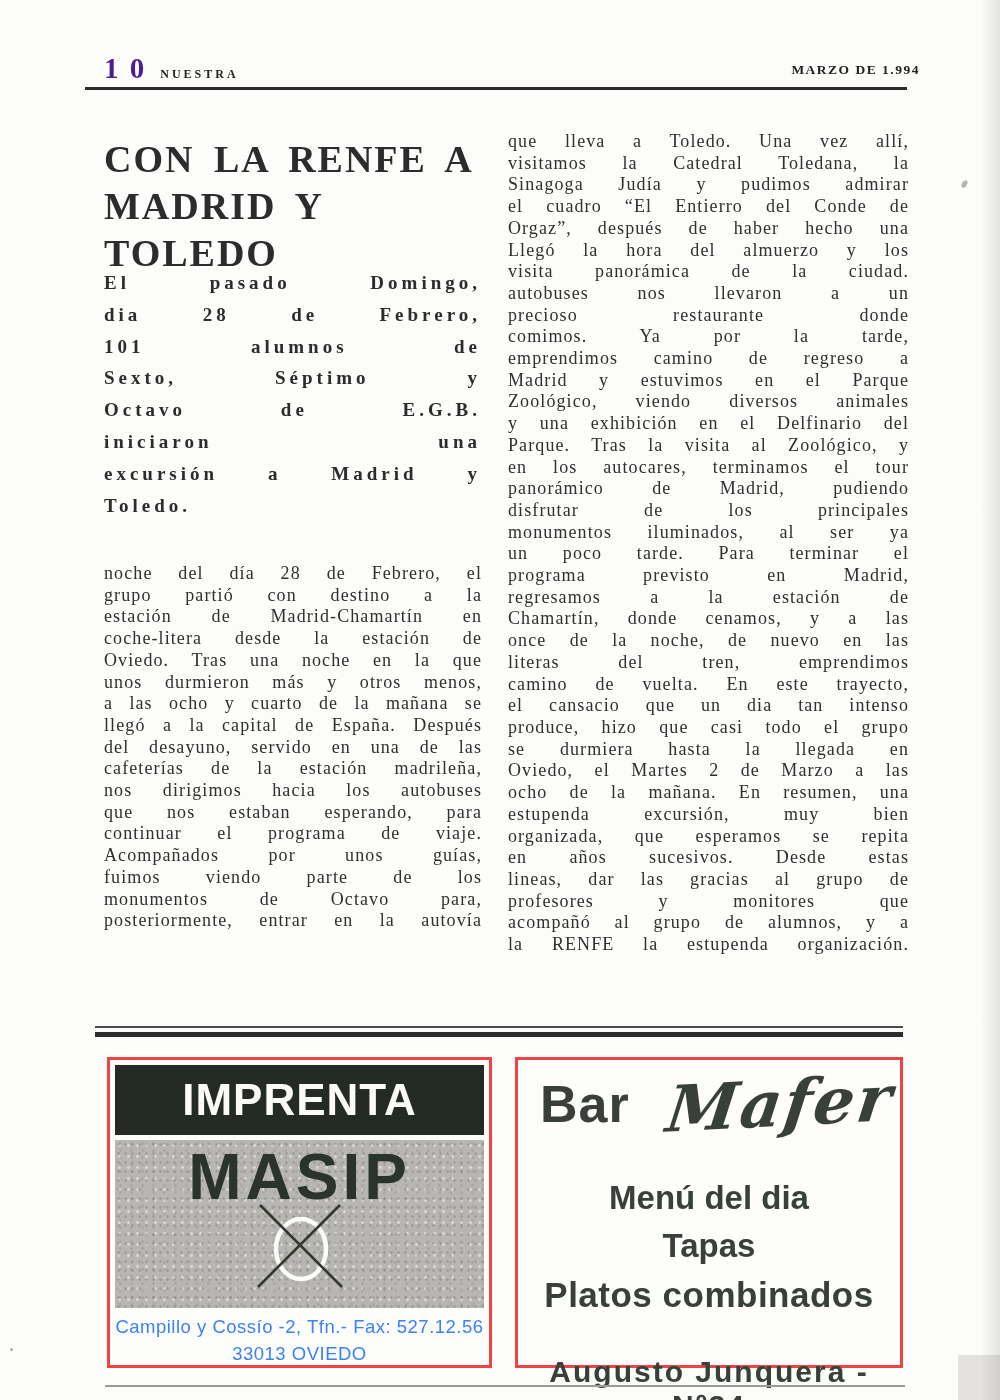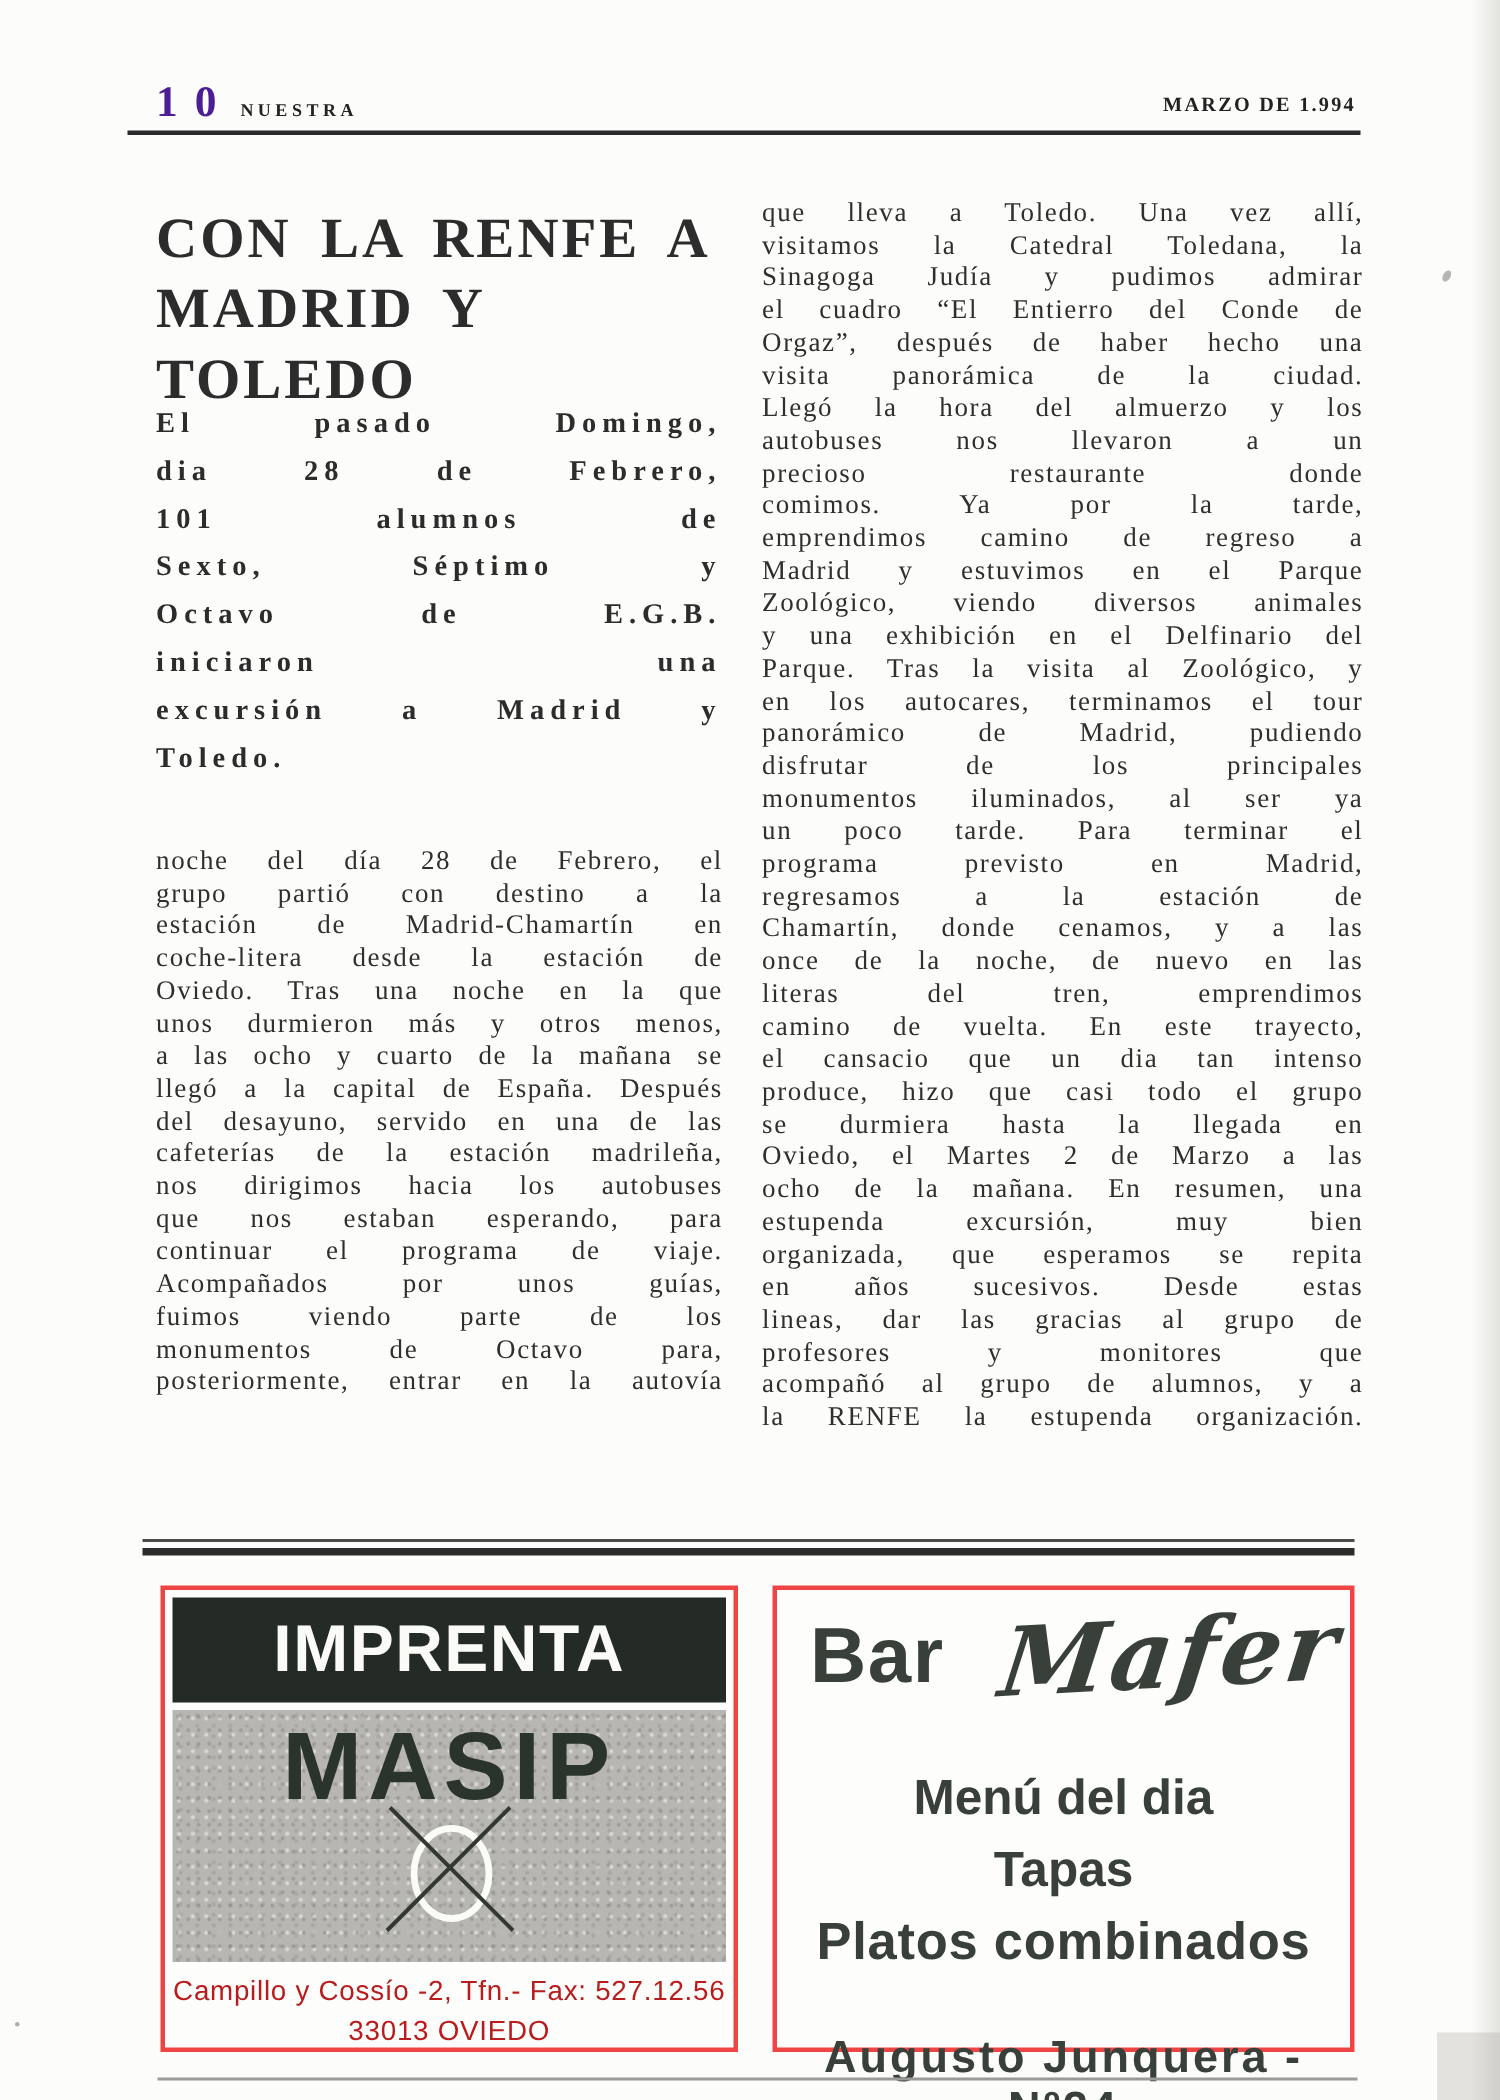--- a/index.html
+++ b/index.html
@@ -9,21 +9,21 @@
     font-family:"Liberation Serif", serif;
     color:#2e2e2e;
     overflow:hidden;
   }
   .abs { position:absolute; }
 
   
   .masthead-left { left:104px; top:52px; display:flex; align-items:baseline; }
   .pagenum { font-size:29px; font-weight:bold; letter-spacing:2px; color:#4c1d95; }
   .magname { font-size:12px; font-weight:bold; letter-spacing:3px; margin-left:14px; color:#222; }
-  .issuedate { right:96px; top:62px; font-size:13.5px; font-weight:bold; letter-spacing:1.5px; color:#222; }
+  .issuedate { right:80px; top:62px; font-size:13.5px; font-weight:bold; letter-spacing:1.5px; color:#222; }
   .header-rule { left:85px; top:87px; width:822px; height:3px; background:#2a2a2a; }
 
   
   .headline { left:104px; top:136px; width:385px;
     font-size:38px; font-weight:bold; line-height:47px;
     letter-spacing:2px; word-spacing:8px; color:#2c2c2c; }
   .lead { left:104px; top:267px; width:377px;
     font-size:19px; font-weight:bold; line-height:31.8px;
     letter-spacing:4px; color:#2c2c2c; }
   .bodycol { font-size:18px; line-height:21.7px; letter-spacing:1.1px; color:#2f2f2f; }
@@ -48,21 +48,21 @@
   .imprenta-bar span { color:#fafaf7; font-size:44px; font-weight:bold; letter-spacing:1px; }
   .masip-panel { margin-top:5px; height:168px; background-color:#b7b6b2;
     background-image:
       radial-gradient(circle, rgba(70,70,62,.22) 1px, transparent 1.6px),
       radial-gradient(circle, rgba(90,90,80,.16) 1px, transparent 1.8px),
       radial-gradient(circle, rgba(250,250,245,.5) 1px, transparent 1.7px);
     background-size:7px 9px, 11px 7px, 9px 11px;
     display:flex; flex-direction:column; align-items:center; overflow:hidden; }
   .masip-name { font-size:64px; font-weight:bold; letter-spacing:4px; color:#2b332d; line-height:66px; margin-top:4px; }
   .masip-logo { margin-top:-8px; }
-  .imprenta-address { text-align:center; color:#b91c1c; }
+  .imprenta-address { text-align:center; color:#3b82f6; }
   .imprenta-address .a1 { font-size:18.5px; margin-top:8px; letter-spacing:0.5px; }
   .imprenta-address .a2 { font-size:18.5px; margin-top:5px; letter-spacing:0.5px; }
 
   
   .ad-mafer { left:515px; top:1057px; width:388px; height:311px; padding:6px 12px;
     display:flex; flex-direction:column; color:#394039;gap:11px; }
   .mafer-row { display:flex; align-items:center; height:92px; padding-left:10px; }
   .mafer-bar-word { font-size:52px; font-weight:bold; letter-spacing:1px; }
   .mafer-name { font-family:"DejaVu Serif", serif; font-style:italic; font-weight:bold;
     font-size:64px; margin-left:38px; transform:skewX(-10deg) rotate(-3deg); letter-spacing:2px; }
@@ -129,22 +129,22 @@
     <div class="tline">monumentos de Octavo para,</div>
     <div class="tline">posteriormente, entrar en la autovía</div>
   </div>
 
 <div class="abs bodycol col-right">
     <div class="tline">que lleva a Toledo. Una vez allí,</div>
     <div class="tline">visitamos la Catedral Toledana, la</div>
     <div class="tline">Sinagoga Judía y pudimos admirar</div>
     <div class="tline">el cuadro “El Entierro del Conde de</div>
     <div class="tline">Orgaz”, después de haber hecho una</div>
+    <div class="tline">Llegó la hora del almuerzo y los</div>
     <div class="tline">visita panorámica de la ciudad.</div>
-    <div class="tline">Llegó la hora del almuerzo y los</div>
     <div class="tline">autobuses nos llevaron a un</div>
     <div class="tline">precioso restaurante donde</div>
     <div class="tline">comimos. Ya por la tarde,</div>
     <div class="tline">emprendimos camino de regreso a</div>
     <div class="tline">Madrid y estuvimos en el Parque</div>
     <div class="tline">Zoológico, viendo diversos animales</div>
     <div class="tline">y una exhibición en el Delfinario del</div>
     <div class="tline">Parque. Tras la visita al Zoológico, y</div>
     <div class="tline">en los autocares, terminamos el tour</div>
     <div class="tline">panorámico de Madrid, pudiendo</div>

